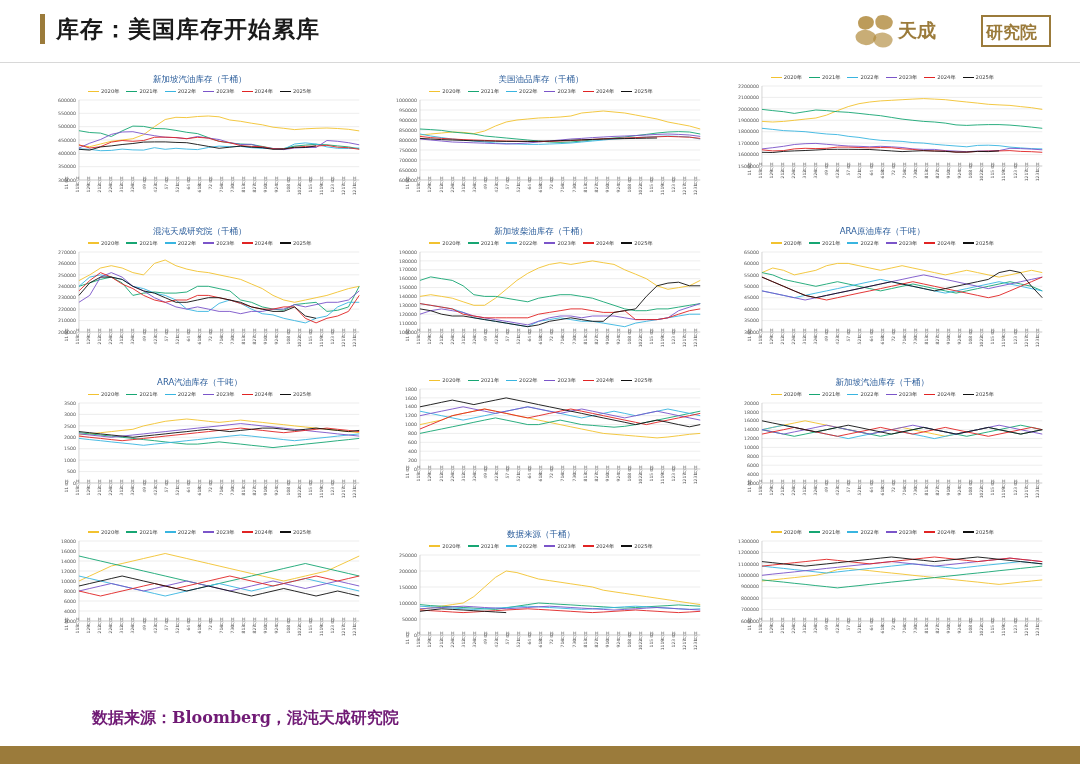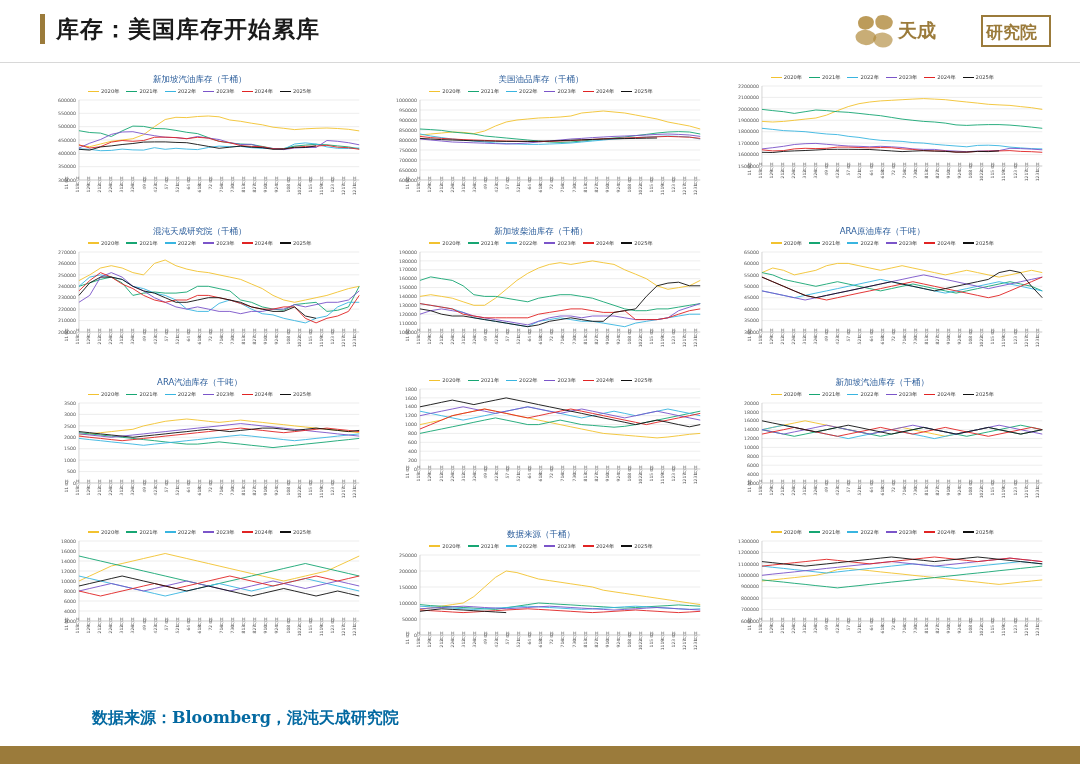--- a/index.html
+++ b/index.html
@@ -71,21 +71,21 @@
     font-family:"DejaVu Sans", sans-serif;
     writing-mode:vertical-rl;
     transform:rotate(180deg);
     white-space:nowrap;
     transform-origin:center;
   }
   
   #source {
     position:absolute; left:92px; top:708px;
     font-family:"DejaVu Serif", serif;
-    font-size:16px; font-weight:bold; color:#0369a1;
+    font-size:16px; font-weight:bold; color:#701a75;
     white-space:nowrap;
   }
   #footer-bar {
     position:absolute; left:0; bottom:0; width:1080px; height:18px;
     background:#9b7b3b;
   }
   #footer-bar2 {
     position:absolute; left:0; bottom:18px; width:1080px; height:3px;
     background:#ffffff;
   }

